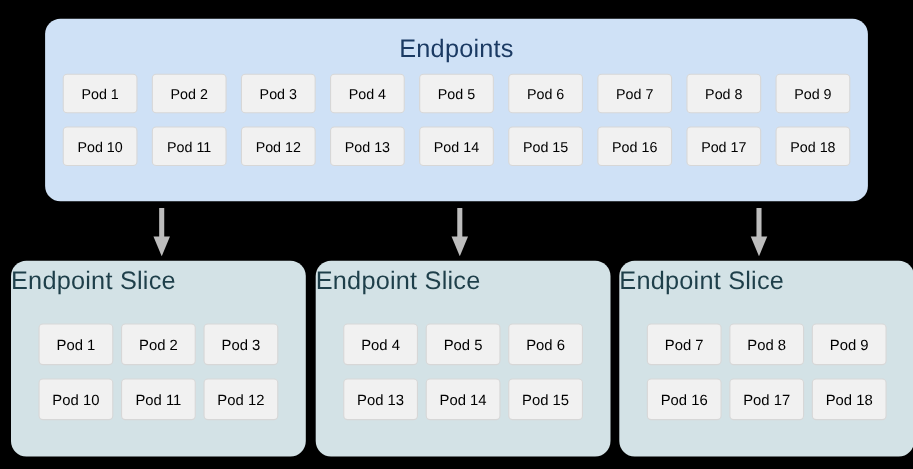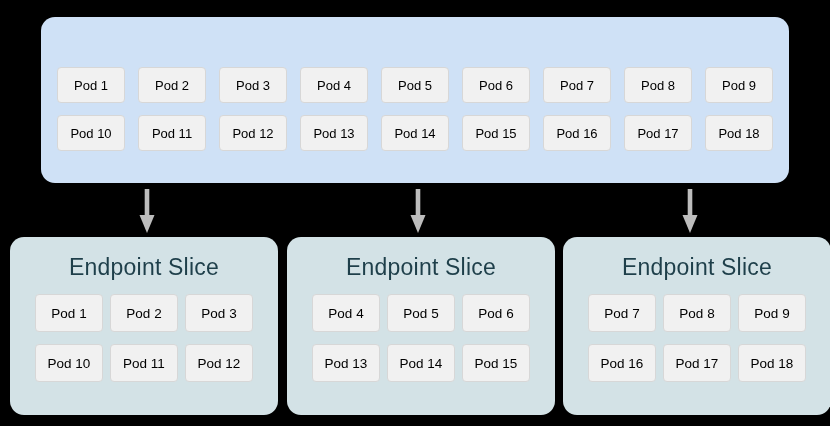--- a/index.html
+++ b/index.html
@@ -106,23 +106,23 @@
     border-radius: 14px;
     box-sizing: border-box;
   }
   .slice-1 { left: 10px; }
   .slice-2 { left: 287px; }
   .slice-3 { left: 563px; }
 
   .slice-title {
     position: absolute;
     left: 0;
-    top: 16px;
+    top: 4px;
     width: 100%;
-    text-align: center;
+    text-align: left;
     font-size: 23px;
     font-weight: 400;
     color: #1e3f4a;
     letter-spacing: 0.2px;
     line-height: 28px;
   }
 
   .slice-grid {
     position: absolute;
     left: 25px;
@@ -137,20 +137,21 @@
     flex-direction: row;
     gap: 7px;
   }
 </style>
 </head>
 <body>
 
 <div class="stage">
 
   <div class="endpoints-panel">
+    <div class="endpoints-title">Endpoints</div>
 
     <div class="endpoints-grid">
       <div class="endpoints-row">
         <div class="pod">Pod 1</div>
         <div class="pod">Pod 2</div>
         <div class="pod">Pod 3</div>
         <div class="pod">Pod 4</div>
         <div class="pod">Pod 5</div>
         <div class="pod">Pod 6</div>
         <div class="pod">Pod 7</div>

